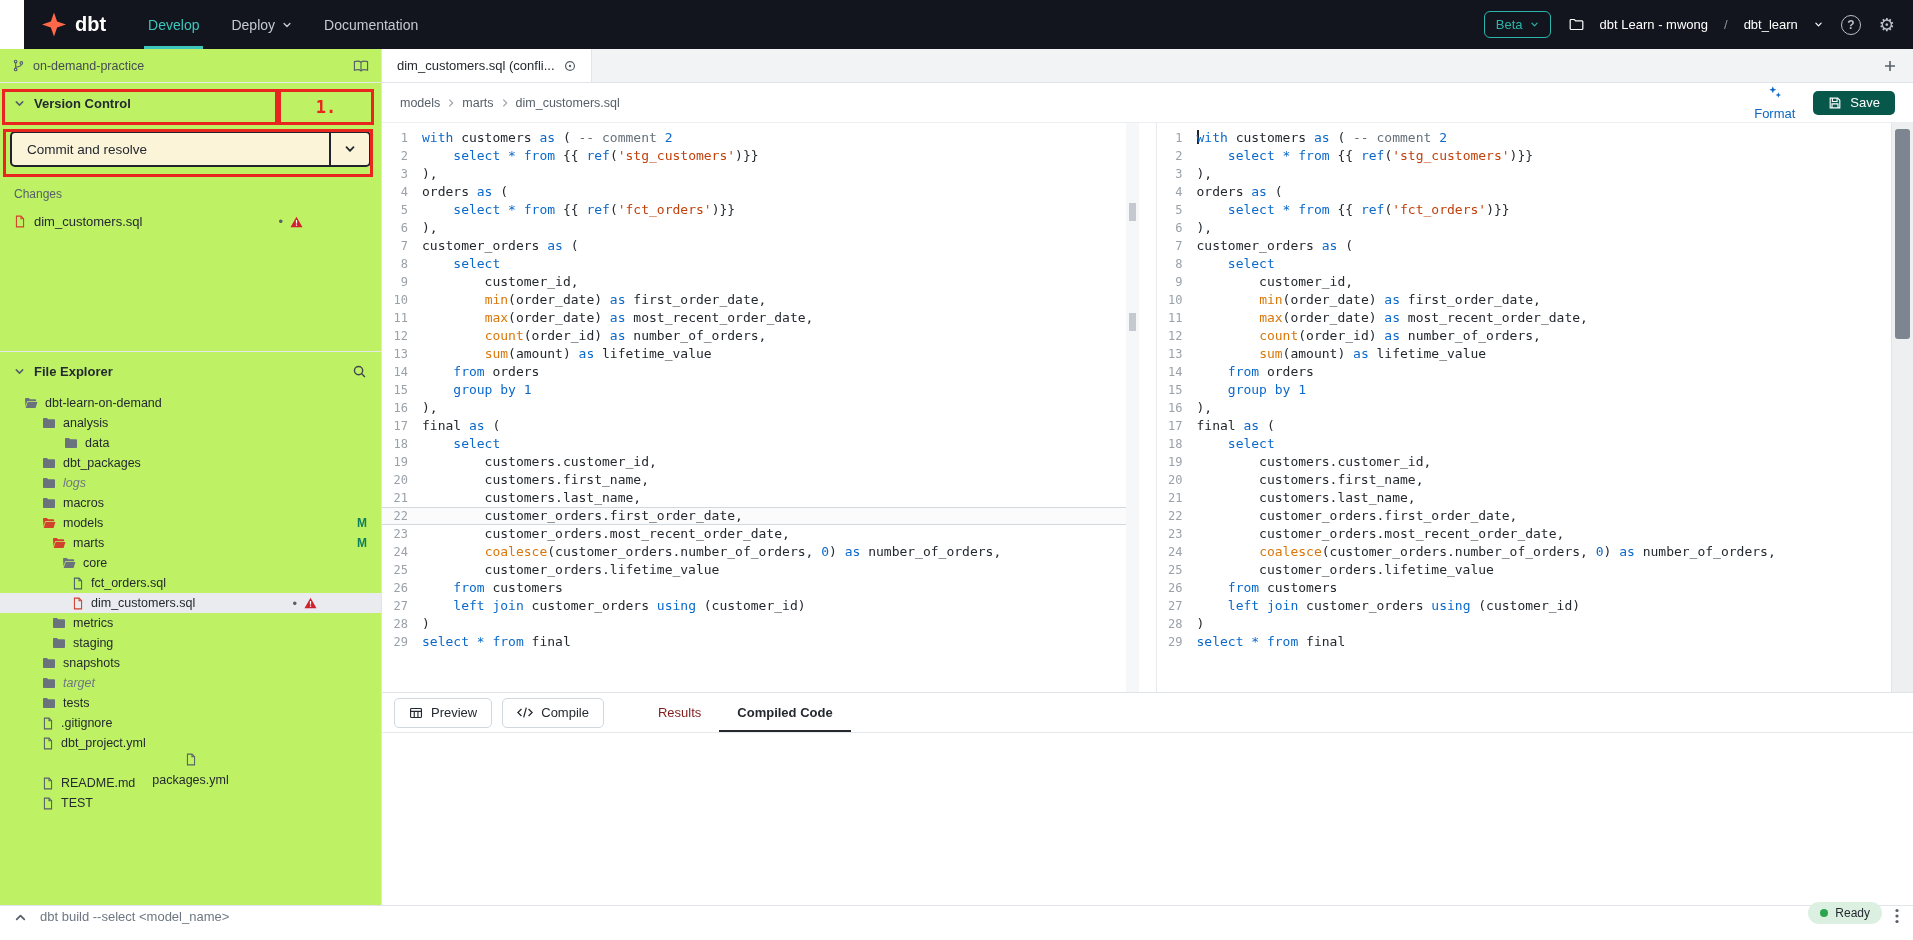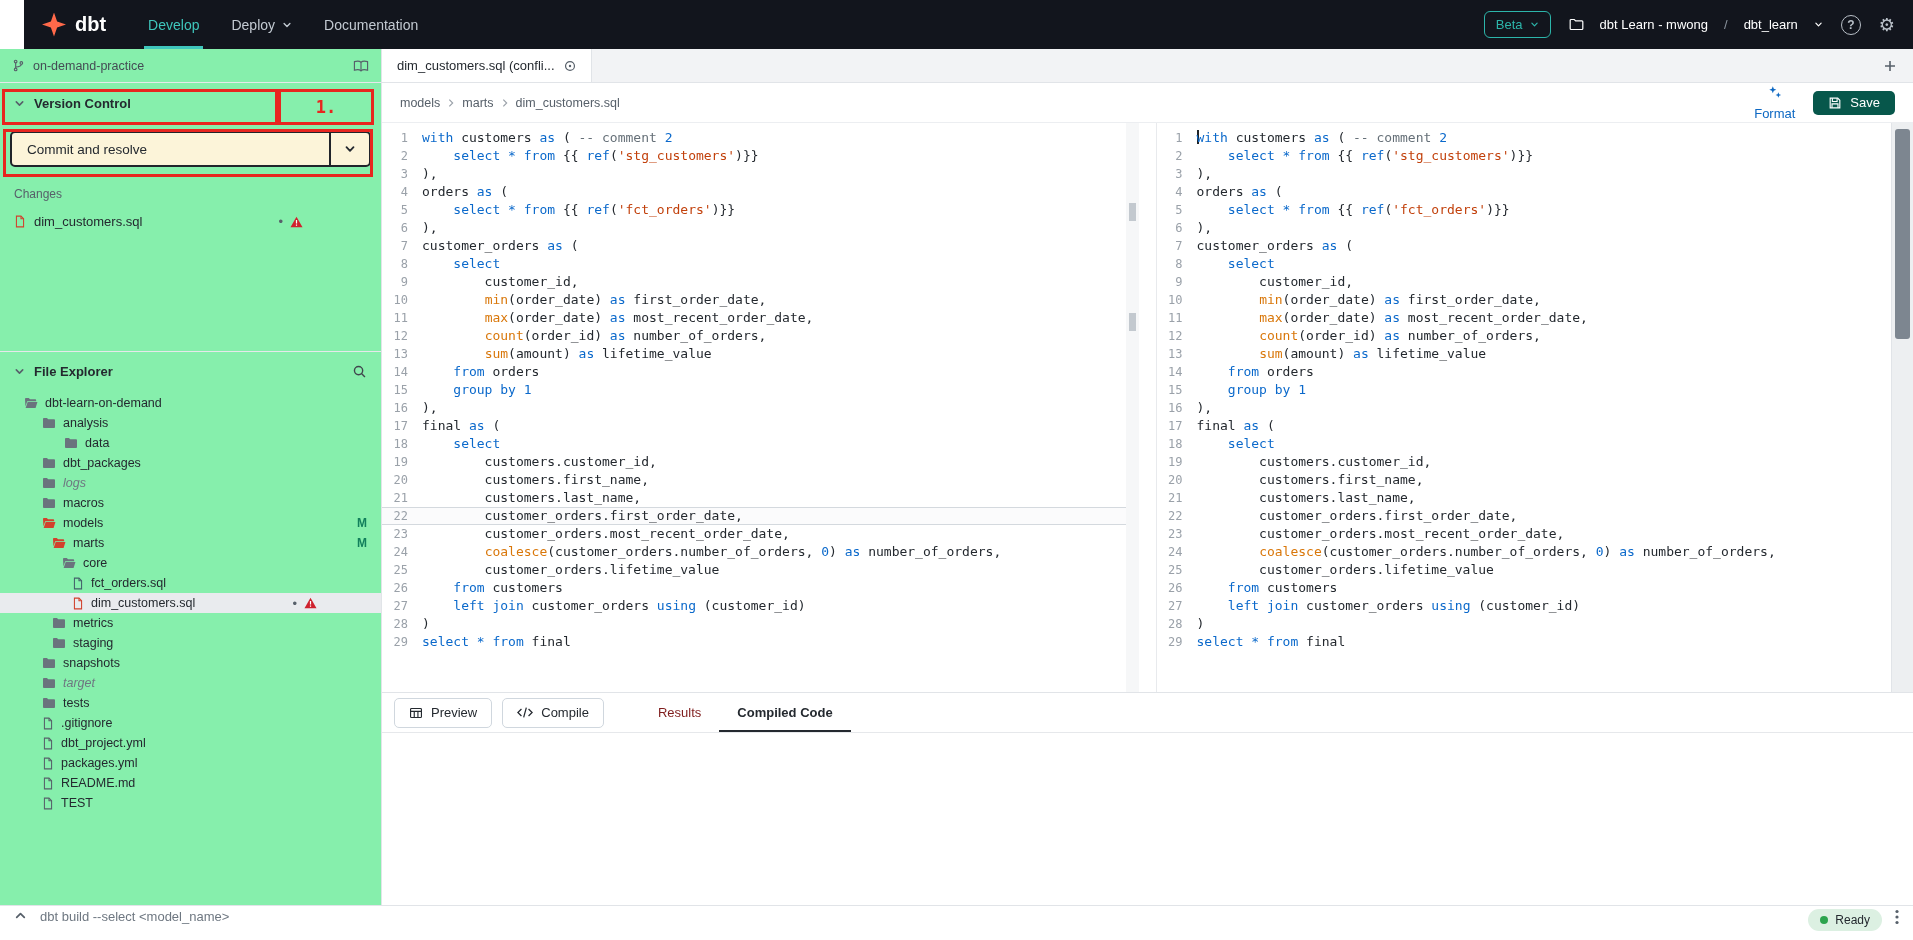--- a/index.html
+++ b/index.html
@@ -25,21 +25,21 @@
   .account { display:flex; align-items:center; gap:16px; color:#fff; font-size:13px; cursor:pointer; }
   .acct-sep { color:#8b949e; }
   .help-circle { width:20px; height:20px; border:1.5px solid #b9c0c8; border-radius:50%;
                  display:flex; align-items:center; justify-content:center; font-size:12px;
                  font-weight:bold; color:#b9c0c8; cursor:pointer; }
   .gear { font-size:18px; color:#b9c0c8; cursor:pointer; line-height:1; }
 
   .workspace { flex:1; display:flex; min-height:0; }
 
   
-  .sidebar { width:382px; flex-shrink:0; background:#86efac; border-right:1px solid #e1e4e8;
+  .sidebar { width:382px; flex-shrink:0; background:#bef264; border-right:1px solid #e1e4e8;
              position:relative; display:flex; flex-direction:column; }
   .branch-row { height:34px; flex-shrink:0; display:flex; align-items:center; gap:8px;
                 padding:0 12px; border-bottom:1px solid #e6e8eb; font-size:12.5px; color:#444c54; }
   .branch-row .book { margin-left:auto; color:#57606a; }
   .vc-header, .fe-header { height:40px; flex-shrink:0; display:flex; align-items:center; gap:9px;
                 padding:0 14px; font-size:13px; font-weight:bold; color:#24292f; cursor:pointer; }
   .fe-header { border-top:1px solid #e6e8eb; }
   .fe-header .search { margin-left:auto; color:#40464d; }
   .chev { color:#57606a; display:inline-flex; }
   .commit-row { padding:8px 10px; flex-shrink:0; }
@@ -121,21 +121,21 @@
   .bp-tabs { display:flex; margin-left:26px; }
   .bp-tab { padding:0 18px; display:flex; align-items:center; font-size:13px; color:#7f1d1d; cursor:pointer; }
   .bp-tab.active { color:#24292f; font-weight:bold; box-shadow:inset 0 -2px 0 #24292f; }
   .empty-state { flex:1; display:flex; flex-direction:column; align-items:center;
                  justify-content:center; gap:7px; }
   .empty-title { font-size:14px; font-weight:bold; }
   .empty-desc { font-size:13px; color:#57606a; }
 
   
   .command-bar { height:35px; flex-shrink:0; border-top:1px solid #e1e4e8; background:#fff;
-                 display:flex; align-items:flex-start; gap:13px; padding:3px 14px; }
+                 display:flex; align-items:flex-end; gap:13px; padding:16px 14px; }
   .cmd-text { font-size:13px; color:#6e7781; }
   .ready-pill { margin-left:auto; background:#dcf0e2; border-radius:20px; padding:4px 12px;
                 display:flex; align-items:center; gap:7px; font-size:12px; color:#24292f; }
   .ready-dot { width:8px; height:8px; border-radius:50%; background:#2da44e; }
   .icn { display:inline-flex; align-items:center; }
 </style>
 </head>
 <body>
 
 <div class="app">
@@ -423,21 +423,21 @@
           </div>
           <div class="tree-row" style="padding-left: 42px;">
             <span class="tree-icon">
               <svg width="12" height="13" viewBox="0 0 14 16">
                 <path fill="none" stroke="#57606a" stroke-width="1.3" d="M2.6 1.4h5.6l3.2 3.2v10H2.6z"></path>
                 <path fill="none" stroke="#57606a" stroke-width="1.3" d="M8.2 1.4v3.2h3.2"></path>
               </svg>
             </span>
             <span class="tree-label">dbt_project.yml</span>
           </div>
-          <div class="tree-row" style="padding-left: 42px;">
+          <div class="tree-row" style=" flex-direction: column;">
             <span class="tree-icon">
               <svg width="12" height="13" viewBox="0 0 14 16">
                 <path fill="none" stroke="#57606a" stroke-width="1.3" d="M2.6 1.4h5.6l3.2 3.2v10H2.6z"></path>
                 <path fill="none" stroke="#57606a" stroke-width="1.3" d="M8.2 1.4v3.2h3.2"></path>
               </svg>
             </span>
             <span class="tree-label">packages.yml</span>
           </div>
           <div class="tree-row" style="padding-left: 42px;">
             <span class="tree-icon">

